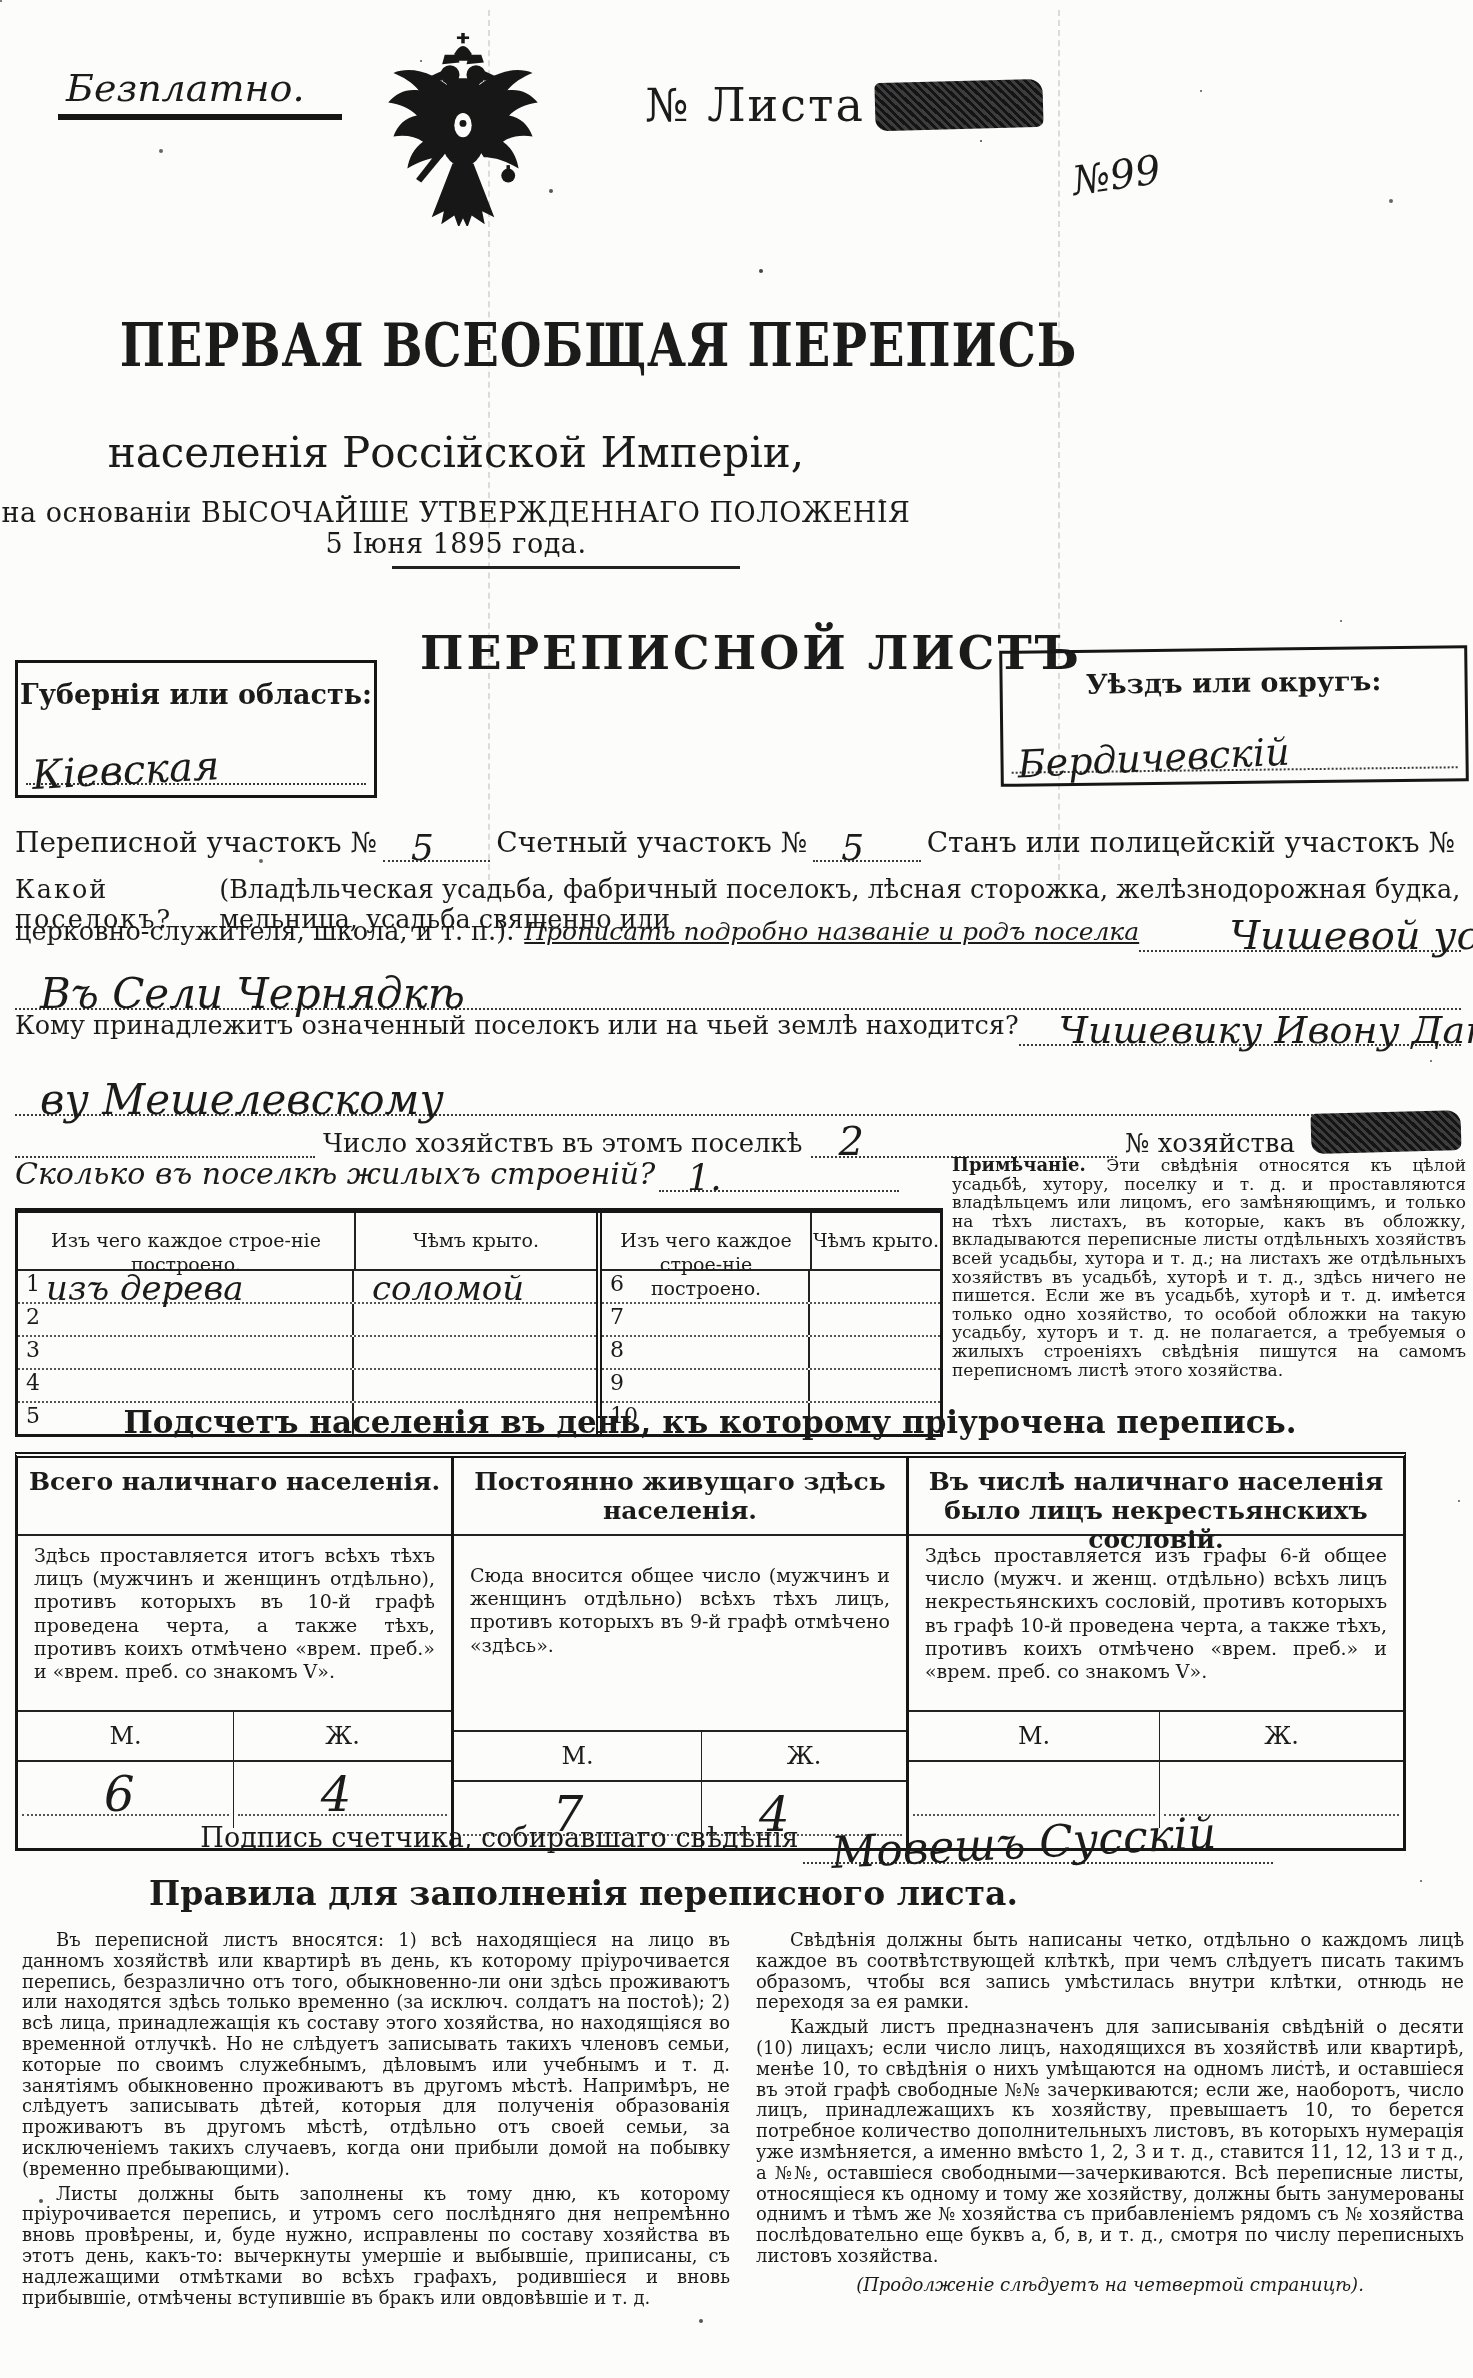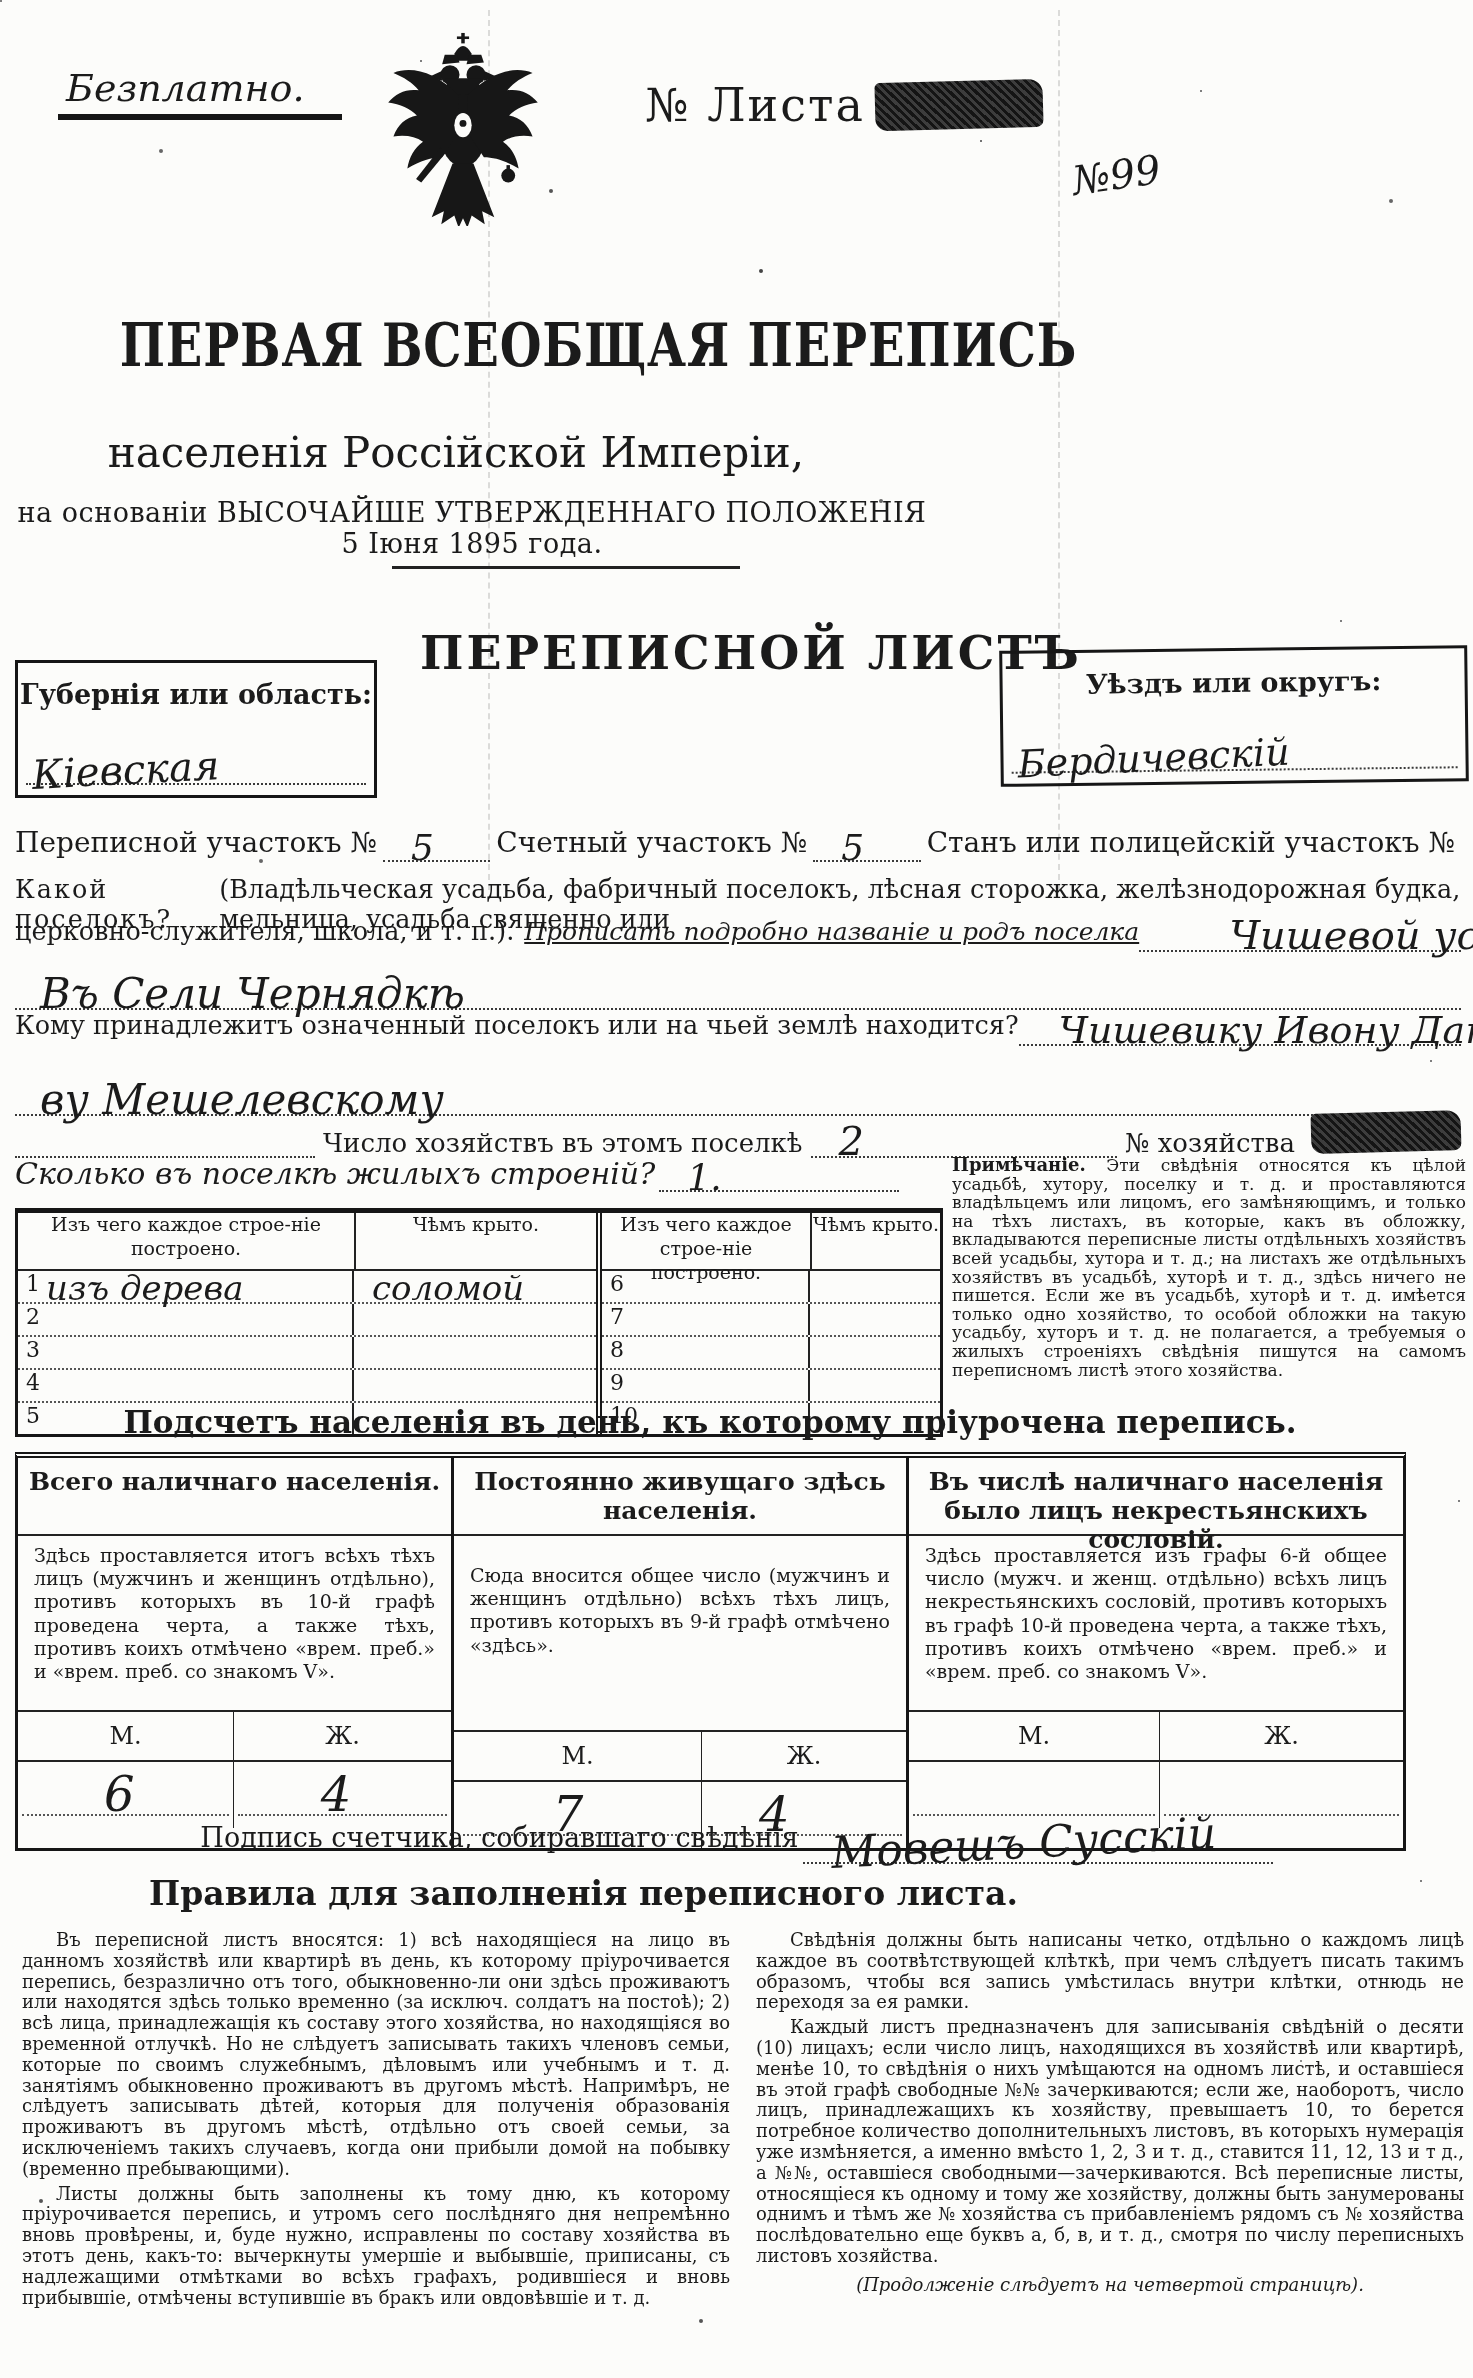--- a/index.html
+++ b/index.html
@@ -17,21 +17,21 @@
   .sheetno{left:645px;top:78px;display:flex;align-items:center;font-size:46px;letter-spacing:2px;}
   .smudge{display:inline-block;background:repeating-linear-gradient(45deg,#141414 0 3px,#3d3d3d 3px 6px);
     border-radius:5px 14px 7px 12px;transform:rotate(-1.5deg);}
   .smudge.s1{width:168px;height:48px;margin-left:10px;}
   .smudge.s2{width:150px;height:40px;margin-left:8px;}
   .sheethw{left:1072px;top:152px;font-size:40px;transform:rotate(-8deg);}
   
   .t1{left:0;top:310px;width:912px;}
   .t1 span{display:inline-block;font-size:60px;font-weight:bold;letter-spacing:1px;transform:scaleX(.8);transform-origin:center;white-space:nowrap;}
   .t2{left:0;top:428px;width:912px;font-size:42px;}
-  .t3{left:0;top:497px;width:912px;font-size:27px;letter-spacing:.5px;padding-left:16px;}
+  .t3{left:0;top:497px;width:912px;font-size:27px;letter-spacing:.5px;}
   .midrule{left:392px;top:566px;width:348px;border-top:3px solid #222;}
   
   .gubbox{left:15px;top:660px;width:356px;height:132px;border:3px solid #161616;}
   .gubbox .lab,.uybox .lab{font-size:27px;font-weight:bold;text-align:center;margin-top:16px;}
   .boxhw{position:absolute;left:14px;bottom:2px;font-size:40px;transform:rotate(-3deg);}
   .boxline{position:absolute;left:8px;right:8px;bottom:10px;border-bottom:2.5px dotted #3a3a3a;}
   .sheettitle{left:420px;top:626px;width:565px;text-align:center;}
   .sheettitle .l1{font-size:46px;font-weight:bold;letter-spacing:3px;white-space:nowrap;}
   .sheettitle .l2{font-size:45px;font-weight:bold;letter-spacing:15px;margin-top:10px;}
   .uybox{left:1000px;top:648px;width:462px;height:130px;border:3px solid #161616;transform:rotate(-.7deg);}
@@ -52,21 +52,21 @@
   .r-owner{left:15px;top:1010px;width:1446px;font-size:25.5px;}
   .hl2{left:15px;top:1062px;width:1382px;height:52px;}
   .r-house{left:15px;top:1112px;width:1446px;font-size:26px;gap:8px;}
   .r-bq{left:15px;top:1156px;width:900px;font-size:30px;font-style:italic;gap:4px;}
   .r-bq .fill .hw{font-size:36px;}
   
   .btable{left:15px;top:1208px;width:922px;display:flex;border:3px solid #161616;border-top-width:5px;background:#fcfcfa;}
   .bt-l{width:578px;border-right:6px double #161616;}
   .bt-r{flex:1;}
   .bhead{display:flex;height:56px;border-bottom:2.5px solid #222;}
-  .bh{font-size:19px;text-align:center;line-height:1.25;padding-top:0;}
+  .bh{font-size:19px;text-align:center;line-height:1.25;padding-top:16px;}
   .bh1{border-right:2px solid #222;}
   .bt-l .bh1{width:336px;}
   .bt-r .bh1{width:208px;}
   .bh2{flex:1;}
   .brow{display:flex;height:31px;border-bottom:2.5px dotted #555;}
   .brow:last-child{border-bottom:none;}
   .bc{position:relative;}
   .bc1{border-right:2px solid #222;padding-left:8px;font-size:22px;}
   .bt-l .bc1{width:326px;}
   .bt-r .bc1{width:198px;}

